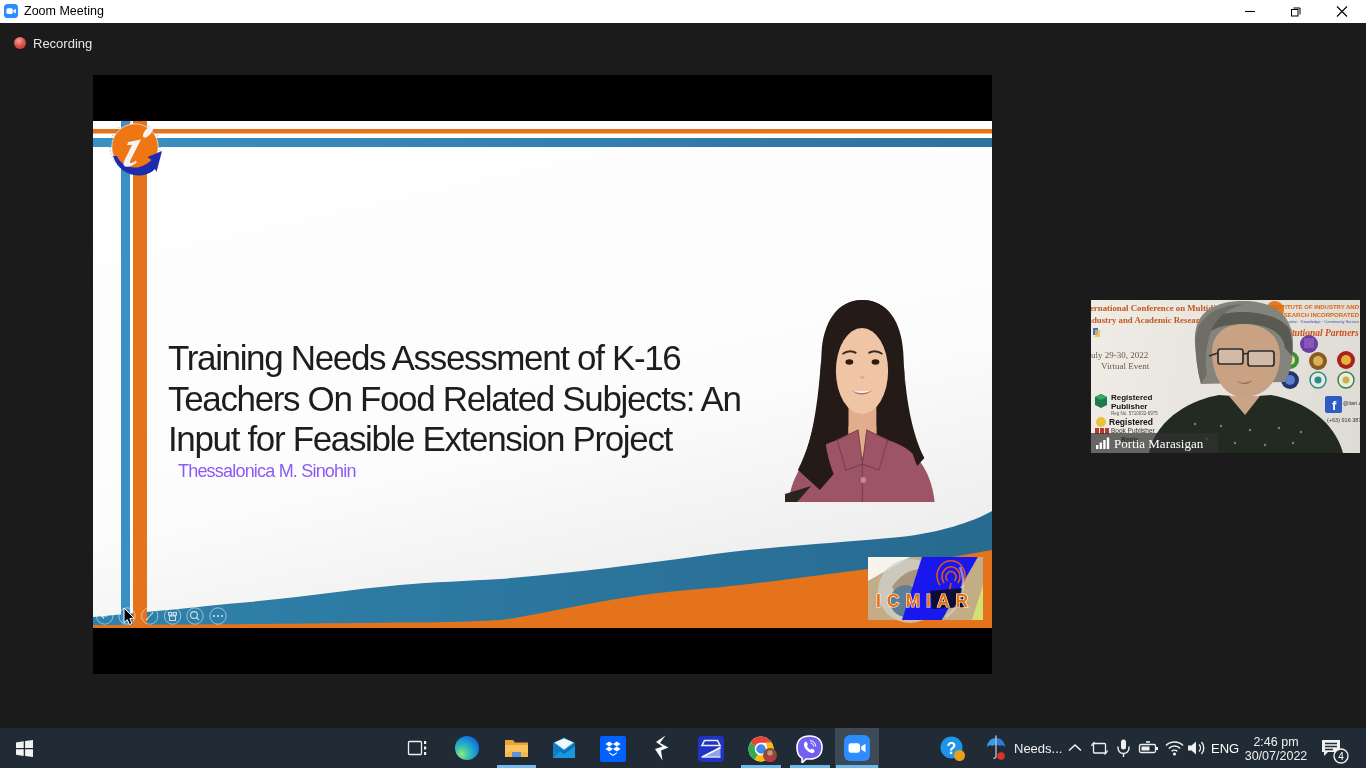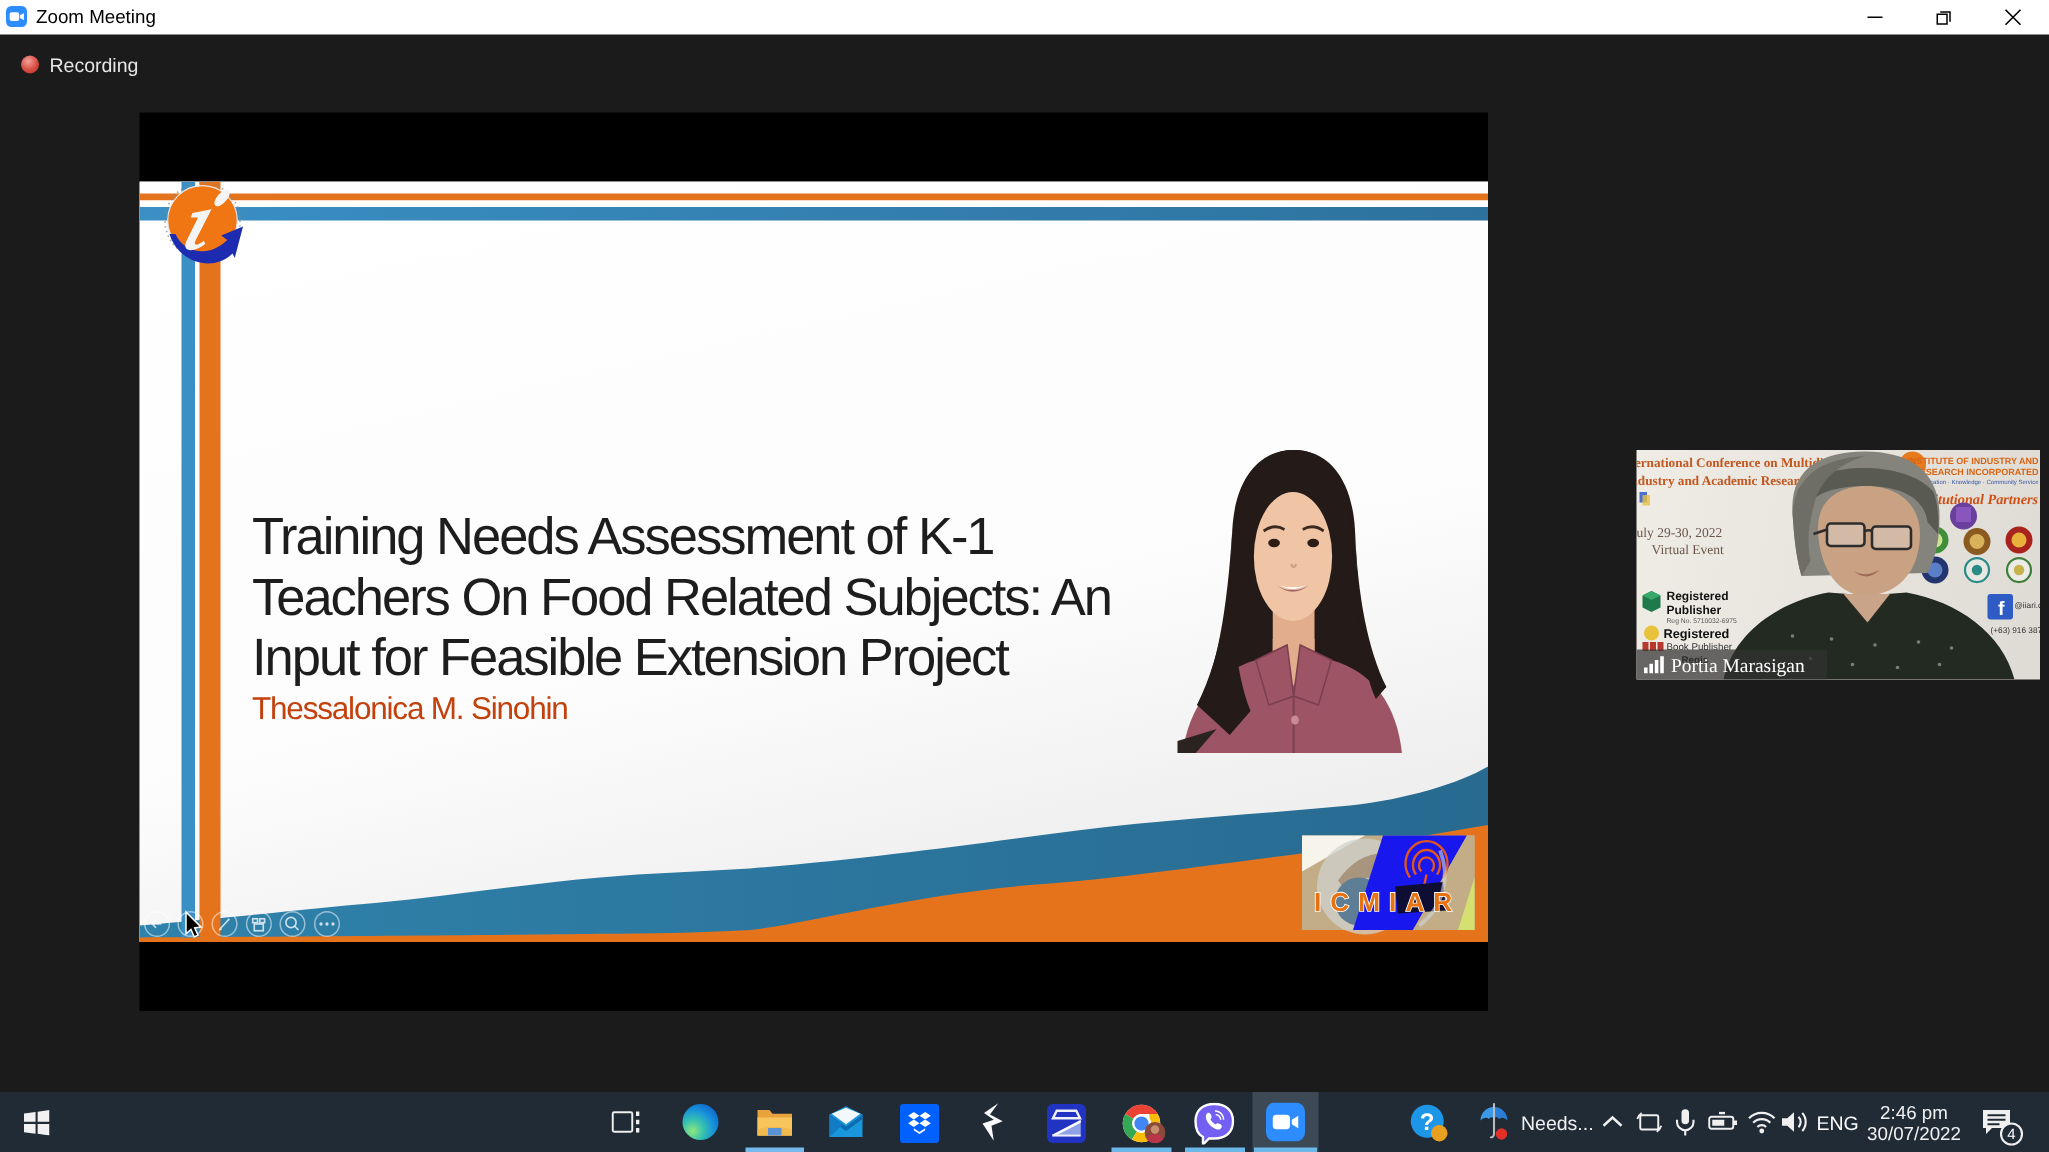--- a/index.html
+++ b/index.html
@@ -87,22 +87,22 @@
           <circle cx="0" cy="0" r="25" fill="none" stroke="#8a8a8a" stroke-width="1.2" stroke-dasharray="1,2.2" opacity="0.7"></circle>
           <circle cx="0" cy="0" r="23.2" fill="#f07613" stroke="#e8e8e8" stroke-width="0.8"></circle>
           <path d="M-22,9 C-18,22 -6,29.5 6,28.5 C11,28 16,26 20,22 L21.5,25 L27,4 L12.5,10 L16.5,13 C12,17.5 5,21 -1,20.5 C-9,20 -15,16 -18,9 Z" fill="#1c2bb0"></path>
           <g transform="skewX(-15)">
             <ellipse cx="9" cy="-15" rx="3.6" ry="6" transform="rotate(30 9 -15)" fill="#f4f4f4"></ellipse>
             <path d="M-8,-5 L4,-7.5 L-1,13 C-1.8,16.5 0.5,17.5 4.5,13.5 L6,15.5 C1,21 -8.5,22 -7,13.5 L-3.5,-2 L-8.5,-2 Z" fill="#f4f4f4"></path>
           </g>
         </g>
       </svg>
 
-      <div id="titletxt" class="abs" style="left:75px;top:217px;width:620px;font-size:35px;line-height:40.5px;color:#1d1d1d;letter-spacing:-1.35px;">Training Needs Assessment of K-1 Teachers On Food Related Subjects: An Input for Feasible Extension Project</div>
-      <div id="subtxt" class="abs" style="left:75px;top:340px;font-size:21px;color:#c2410c;letter-spacing:-0.8px;">Thessalonica M. Sinohin</div>
+      <div id="titletxt" class="abs" style="left:75px;top:217px;width:620px;font-size:35px;line-height:40.5px;color:#1d1d1d;letter-spacing:-1.35px;">Training Needs Assessment of K-16 Teachers On Food Related Subjects: An Input for Feasible Extension Project</div>
+      <div id="subtxt" class="abs" style="left:85px;top:340px;font-size:18px;color:#8b5cf6;letter-spacing:-0.8px;">Thessalonica M. Sinohin</div>
 
       <svg class="abs" style="left:680px;top:177px" width="178" height="204" viewBox="0 0 178 204">
         <g transform="translate(12,0) scale(0.87,1)">
 
         <path d="M89,2 C60,2 44,24 42,55 C40,95 36,135 15,172 L40,190 L64,150 L64,190 L118,190 L116,148 L138,178 L160,160 C140,130 138,95 136,55 C134,24 118,2 89,2 Z" fill="#241a17"></path>
 
         <path d="M73,100 L105,100 L105,145 L73,145 Z" fill="#e2ad8c"></path>
 
         <ellipse cx="88.5" cy="73" rx="30" ry="43" fill="#efc5a6"></ellipse>
 

